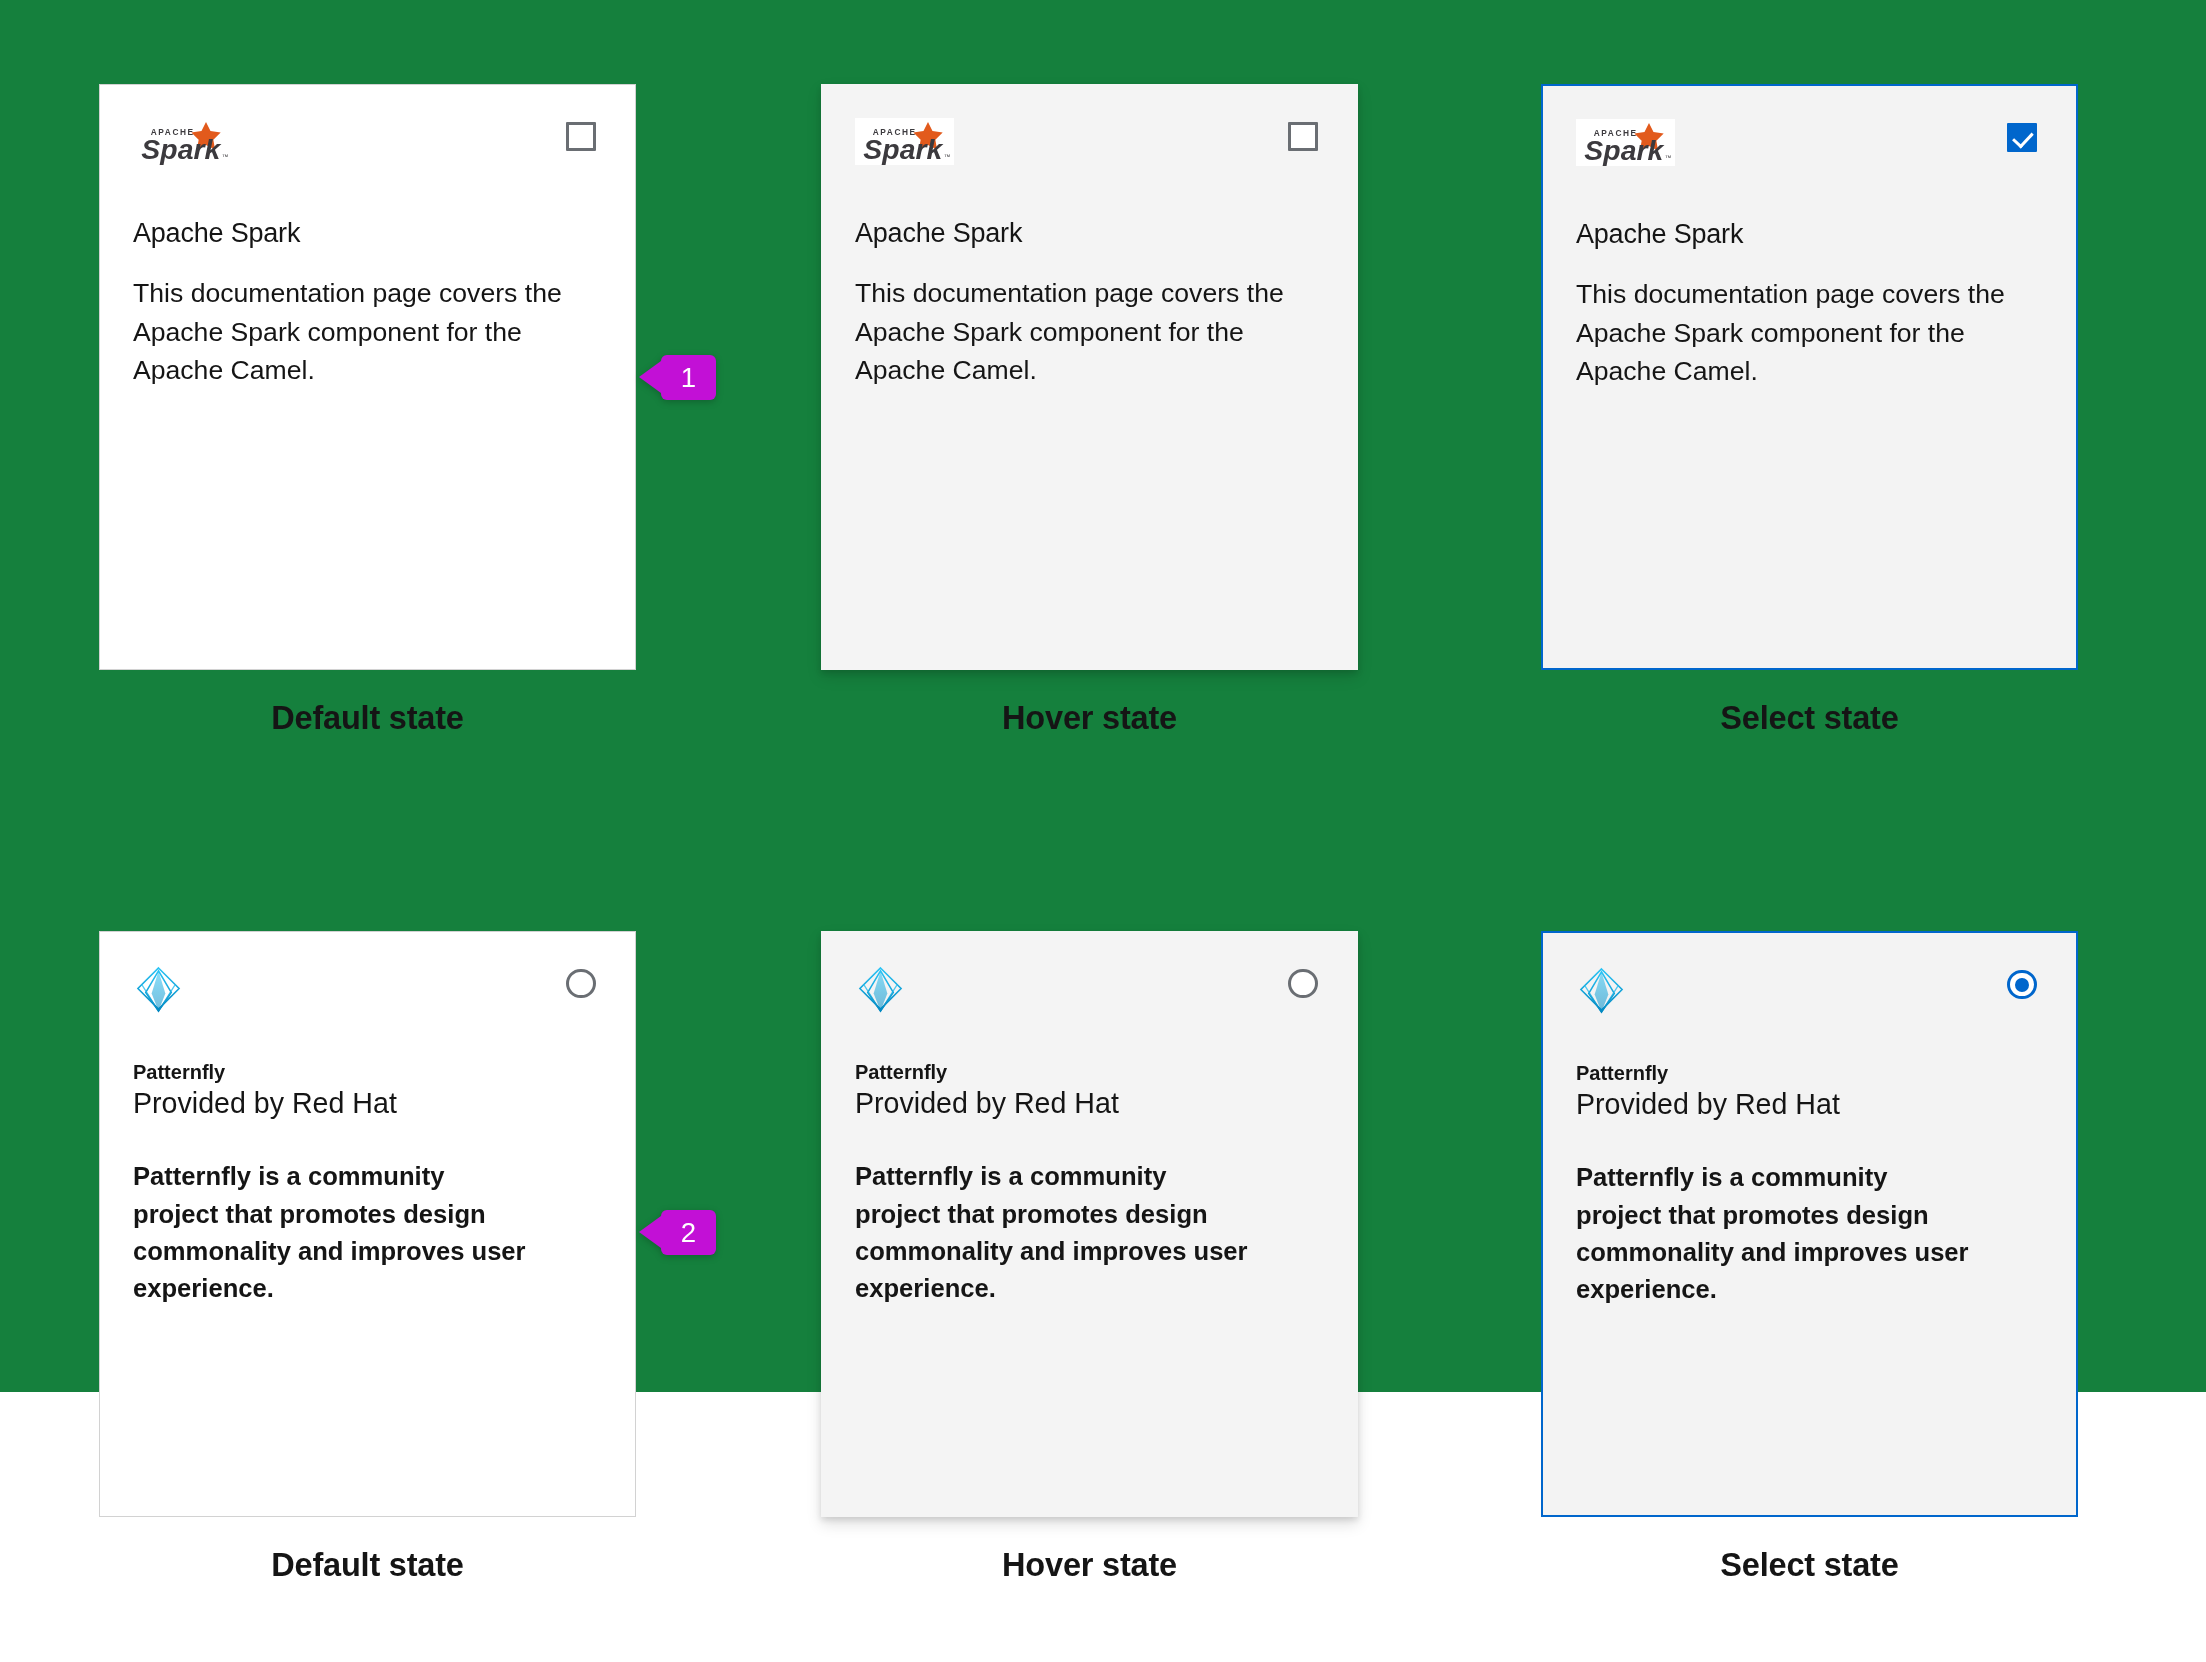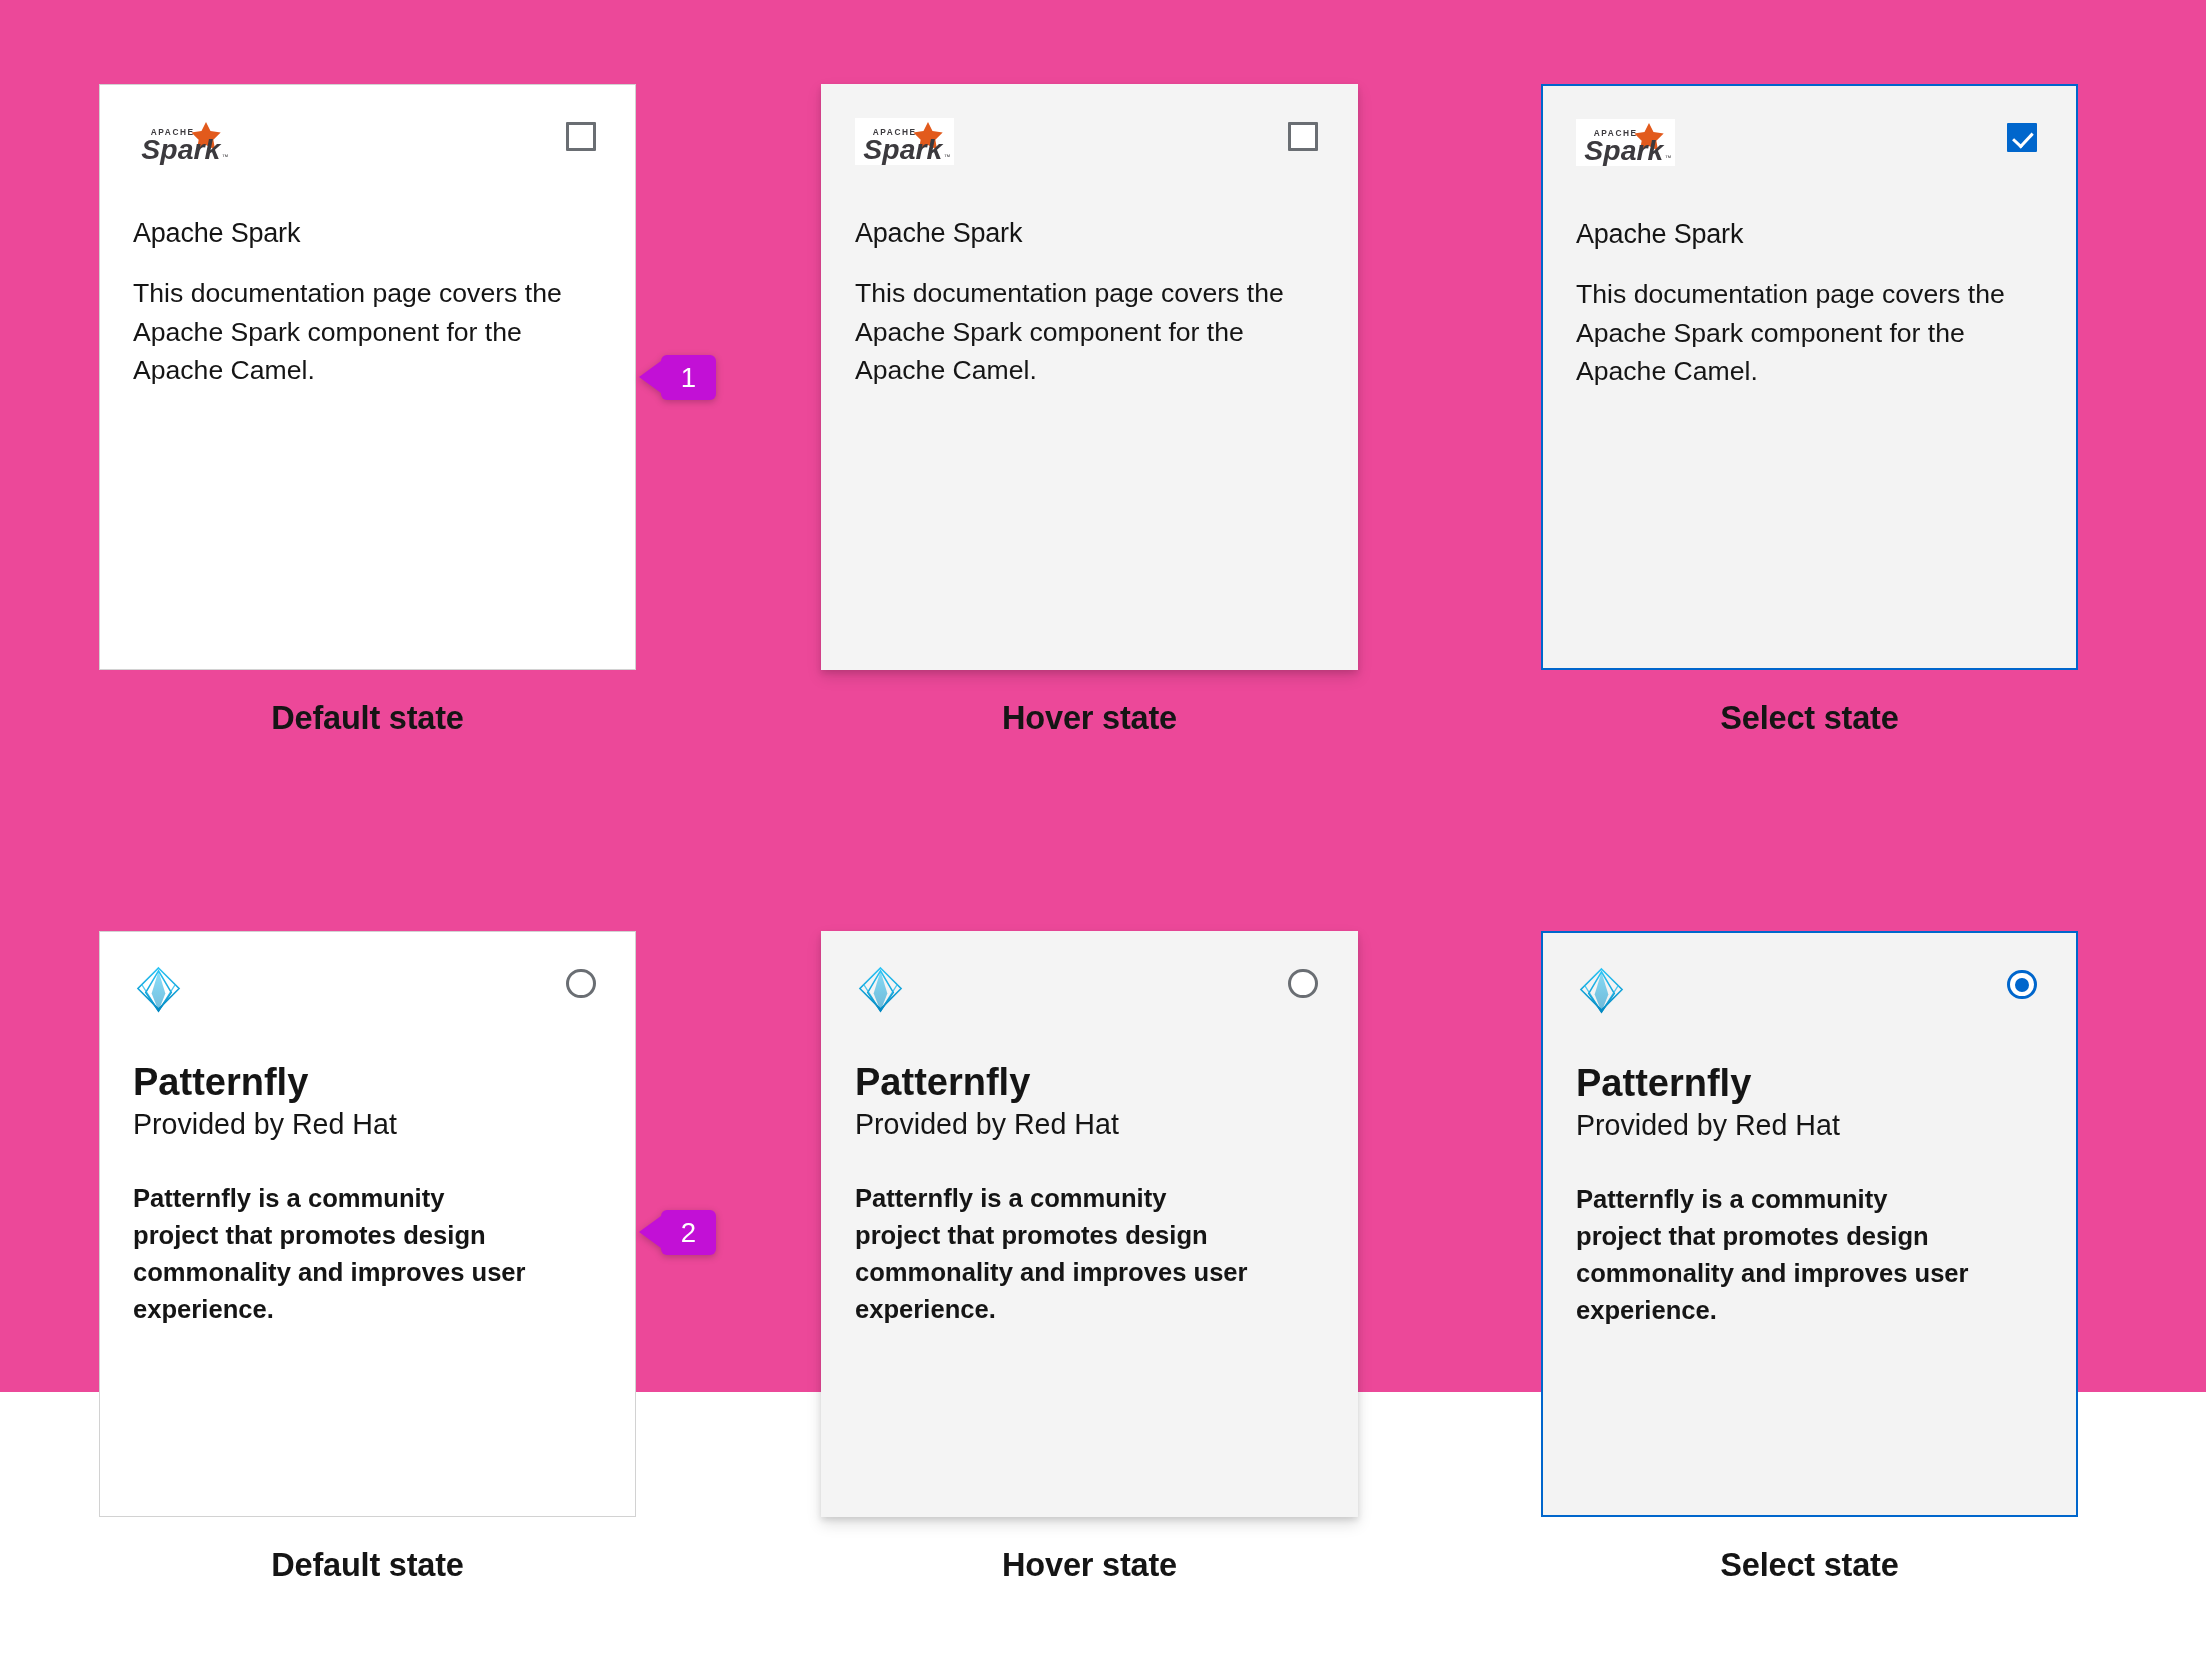--- a/index.html
+++ b/index.html
@@ -10,21 +10,21 @@
     height: 1663px;
     background: #ffffff;
     font-family: "Liberation Sans", "DejaVu Sans", sans-serif;
     overflow: hidden;
   }
 
   .canvas {
     position: relative;
     width: 2207px;
     height: 1392px;
-    background: #ec4899;
+    background: #15803d;
   }
 
   
   .row {
     position: absolute;
     left: 0;
     width: 2207px;
     display: flex;
   }
   .row-1 { top: 84px; }
@@ -156,21 +156,21 @@
     font-size: 26.6px;
     font-weight: 400;
     color: #151515;
     line-height: 1.45;
     margin-top: 25px;
     max-width: 463px;
   }
 
   
   .card-title-bold {
-    font-size: 38px;
+    font-size: 20px;
     font-weight: 700;
     color: #151515;
     line-height: 1.2;
     margin-top: 17.7px;
   }
 
   .card-subtitle {
     font-size: 28.6px;
     font-weight: 400;
     color: #151515;

